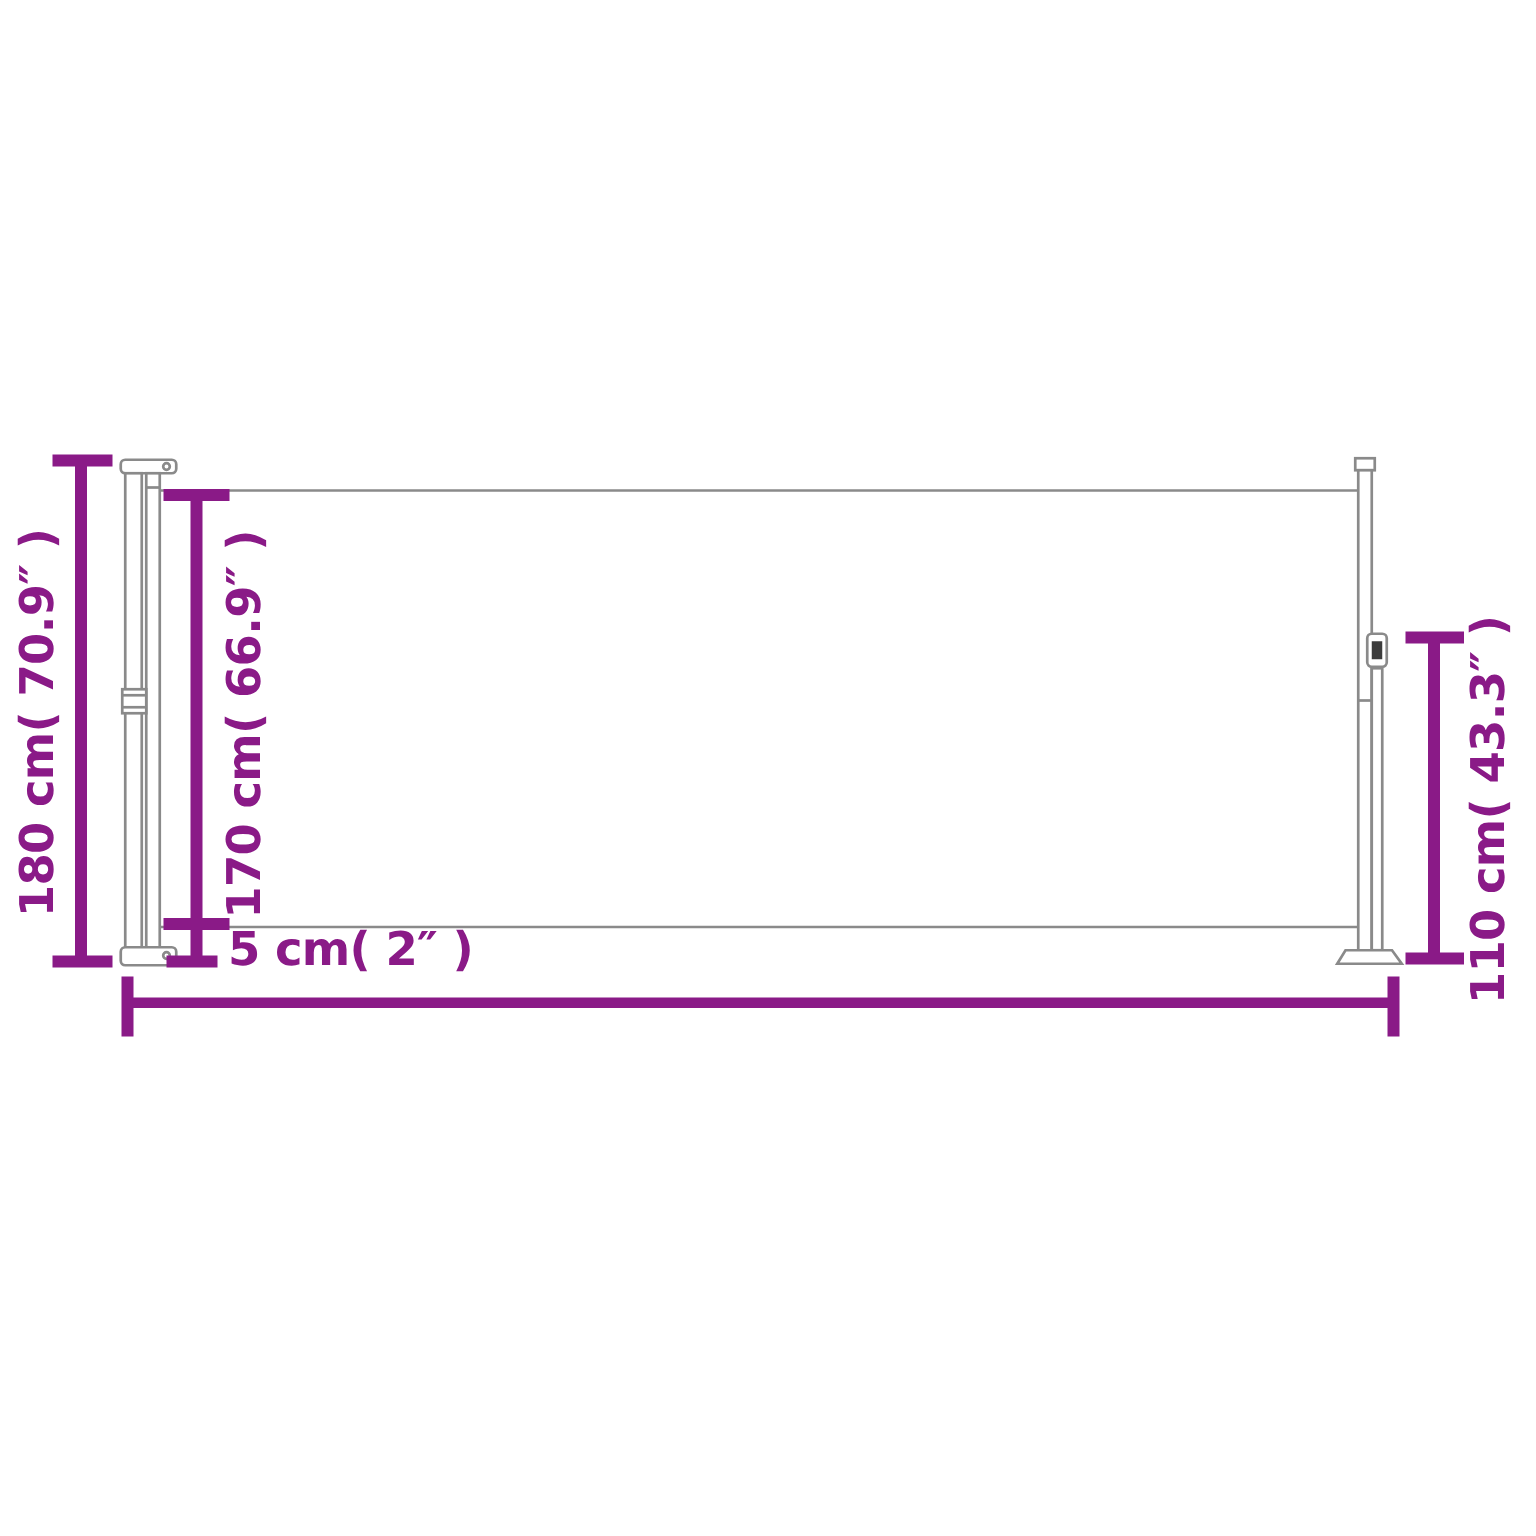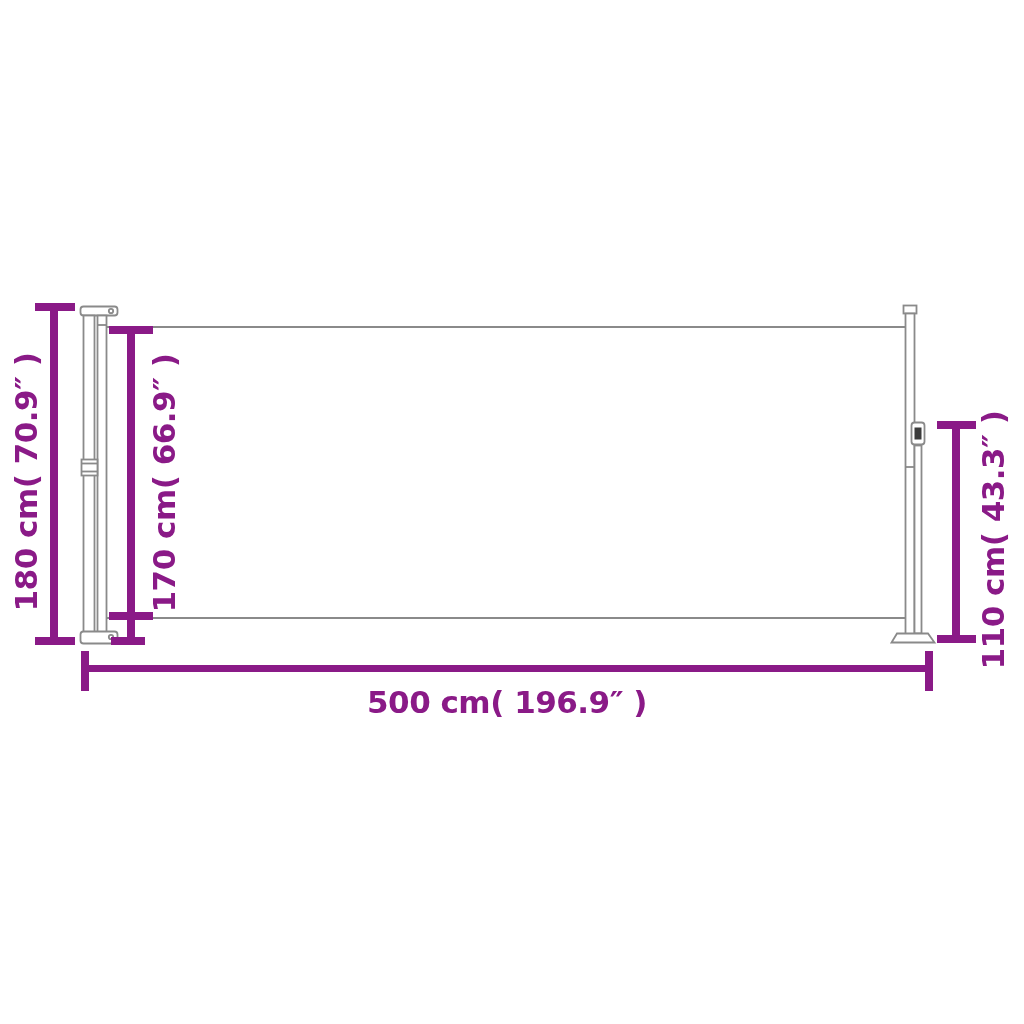--- a/index.html
+++ b/index.html
@@ -84,18 +84,18 @@
   <div class="pbar" style="left:925px;top:651px;width:8px;height:40px;"></div>
 
   <div class="pbar" style="left:952px;top:423px;width:8px;height:218px;"></div>
   <div class="pbar" style="left:937px;top:421px;width:39px;height:8px;"></div>
   <div class="pbar" style="left:937px;top:635px;width:39px;height:8px;"></div>
 
   <div class="dim-label vlab" style="left:26px;top:482px;">180 cm( 70.9″ )</div>
 
   <div class="dim-label vlab" style="left:164px;top:483px;">170 cm( 66.9″ )</div>
 
+  <div class="dim-label llab" style="left:152px;top:634px;">5 cm( 2″ )</div>
 
-  <div class="dim-label clab" style="left:507px;top:702px;">500 cm( 196.9″ )</div>
 
   <div class="dim-label vlab" style="left:993px;top:540px;">110 cm( 43.3″ )</div>
 
 </div>
 
 </body></html>

